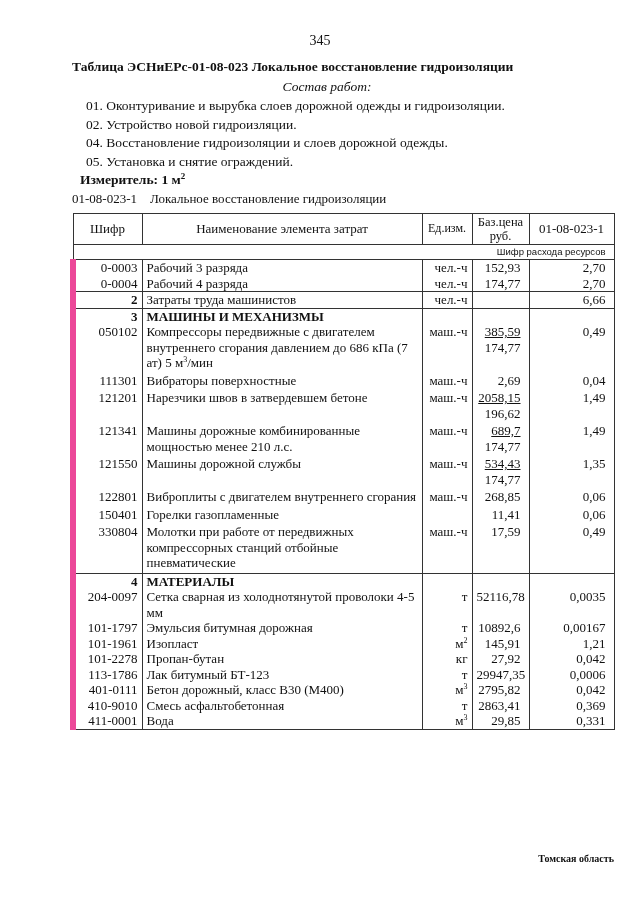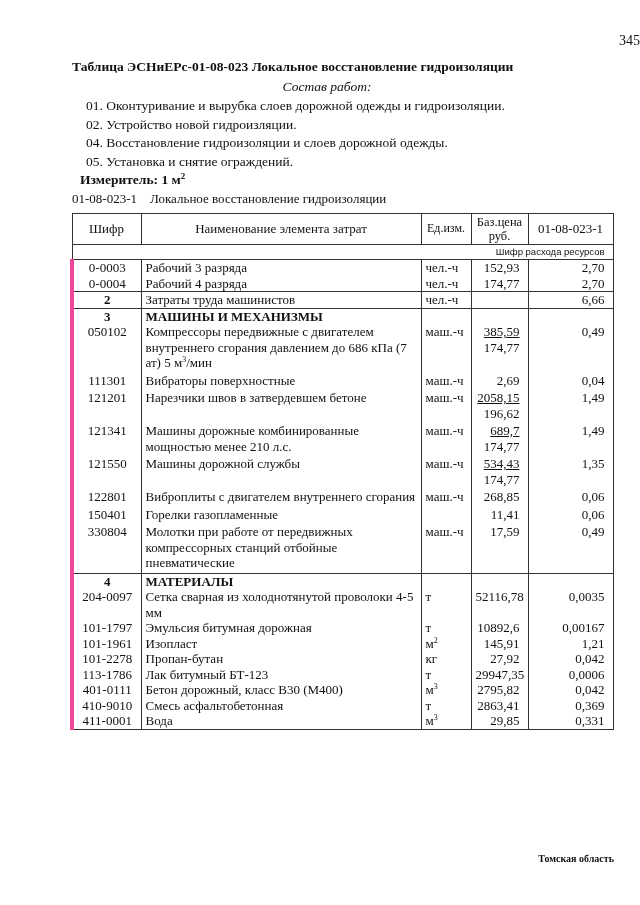--- a/index.html
+++ b/index.html
@@ -1,34 +1,34 @@
 <!DOCTYPE html>
 <html><head>
 <meta charset="utf-8">
 <style>
   html, body { margin:0; padding:0; background:#ffffff; }
   body { width:640px; height:905px; position:relative; overflow:hidden;
          font-family:"Liberation Serif", serif; color:#111; }
   .abs { position:absolute; white-space:nowrap; }
-  #page-number { left:0; width:640px; top:33px; text-align:right; font-size:14px; }
+  #page-number { left:0; width:640px; top:33px; text-align:center; font-size:14px; }
   #table-title { left:72px; top:59px; font-size:13.5px; font-weight:bold; }
   #composition-heading { left:0; width:504px; top:79px; text-align:center; font-size:13.5px; font-style:italic; padding-left:150px; box-sizing:border-box; }
   .work-item { left:86px; font-size:13.5px; }
   #meter { left:80px; top:172px; font-size:13.5px; font-weight:bold; }
   #meter sup { font-size:9px; }
   #subtitle { left:72px; top:191px; font-size:13px; }
 
   table#costs { position:absolute; left:70px; top:213px; width:541px; border-collapse:collapse; font-size:13px; table-layout:fixed; }
   #costs td, #costs th { padding:0 4px; vertical-align:top; line-height:15.5px; font-weight:normal; }
   #costs th { border:1px solid #333; vertical-align:middle; text-align:center; height:30px; font-size:13px; }
   #costs th.price { line-height:14px; font-size:12.5px; }
   #costs tr.norm-row td { border:1px solid #333; font-family:"Liberation Sans", sans-serif; font-size:9.5px; text-align:right; height:14px; line-height:14px; padding-right:8px; }
-  #costs td.code { text-align:center; border-left:4px solid #ec4899; }
+  #costs td.code { text-align:right; border-left:6px solid #ec4899; }
   #costs td.name { border-left:1px solid #333; white-space:normal; }
-  #costs td.unit { text-align:left; border-left:1px solid #333; }
+  #costs td.unit { text-align:right; border-left:1px solid #333; }
   #costs td.price { text-align:right; border-left:1px solid #333; padding-right:8px; }
   #costs td.qty { text-align:right; border-left:1px solid #333; border-right:1px solid #333; padding-right:8px; }
   #costs tr.sect td { border-top:1px solid #333; }
   #costs tr.bottom td { border-bottom:1px solid #333; }
   #costs td.bold { font-weight:bold; }
   #costs tr.pad td { padding-bottom:2px; }
   .u { text-decoration:underline;margin-top:24px; }
   sup { font-size:8px; line-height:0; }
   #footer-region { right:26px; top:853px; font-size:10px;font-weight:bold; }
 </style>

